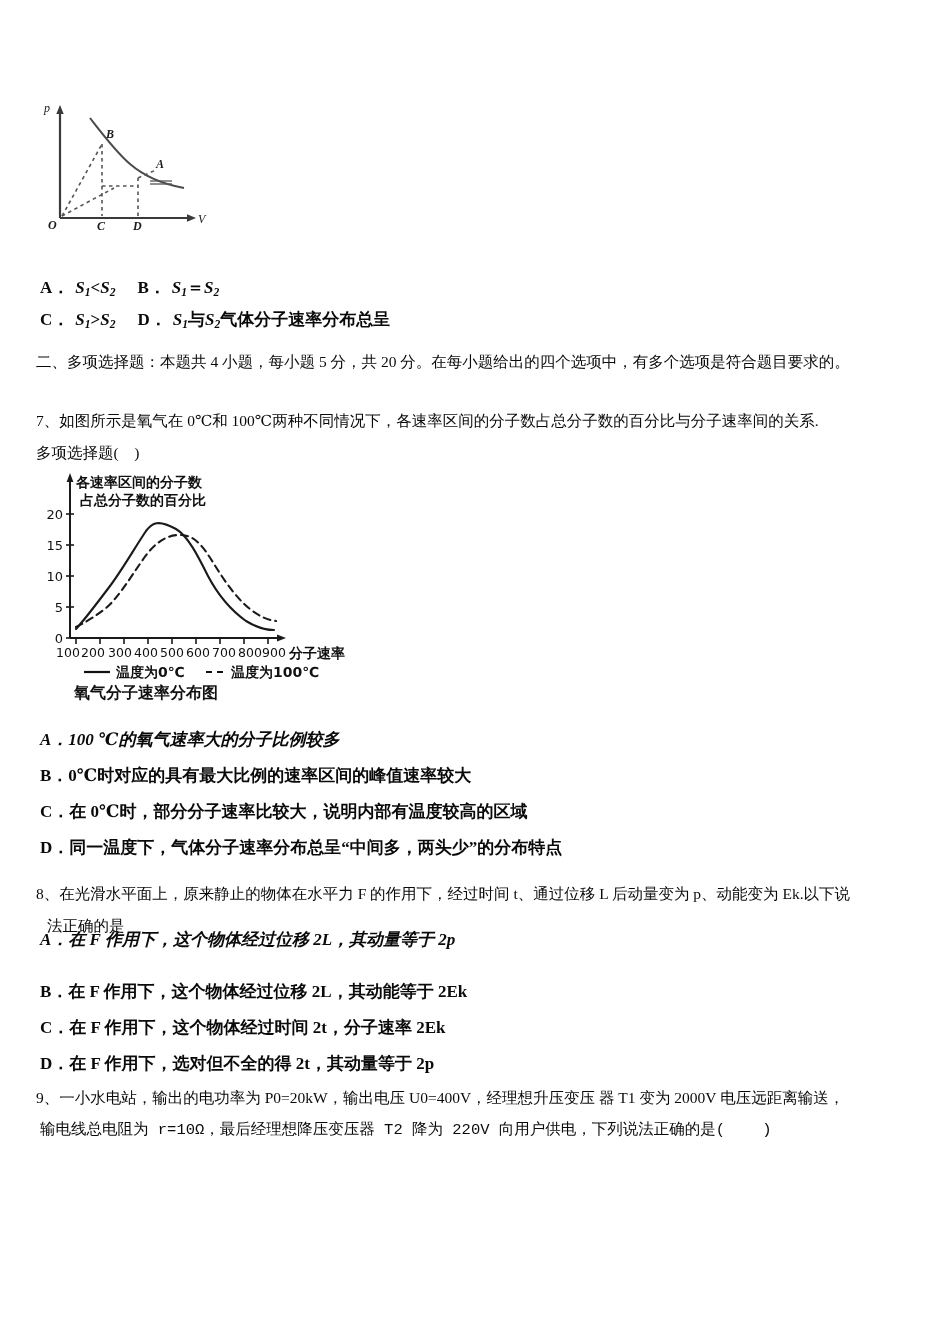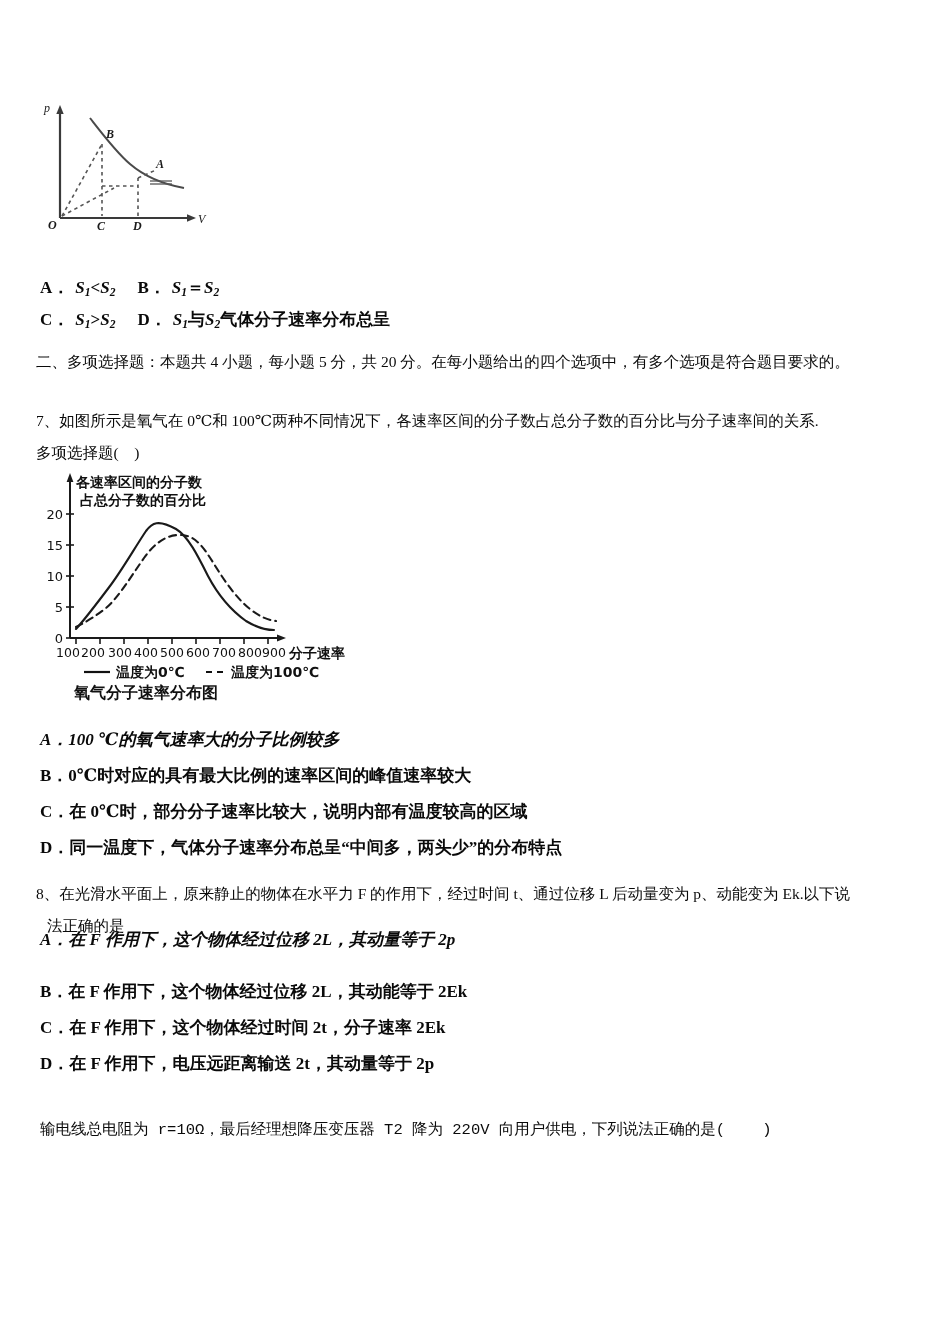--- a/index.html
+++ b/index.html
@@ -207,18 +207,19 @@
   <div class="opt" style="left:40px; top:930px;font-style:italic;">
     <span class="lbl">A．</span><span>在 F 作用下，这个物体经过位移 2L，其动量等于 2p</span>
   </div>
   <div class="opt" style="left:40px; top:982px;">
     <span class="lbl">B．</span><span>在 F 作用下，这个物体经过位移 2L，其动能等于 2Ek</span>
   </div>
   <div class="opt" style="left:40px; top:1018px;">
     <span class="lbl">C．</span><span>在 F 作用下，这个物体经过时间 2t，分子速率 2Ek</span>
   </div>
   <div class="opt" style="left:40px; top:1054px;">
-    <span class="lbl">D．</span><span>在 F 作用下，电压远距离输送 2t，其动量等于 2p</span>
-  </div>
-
+    <span class="lbl">D．</span><span>在 F 作用下，选对但不全的得 2t，其动量等于 2p</span>
+  </div>
+
+  <div class="para" style="left:36px; top:1083px; width:905px;">9、一小水电站，输出的电功率为 P0=20kW，输出电压 U0=400V，经理想升压变压 器 T1 变为 2000V 电压远距离输送，</div>
   <div class="para" style="left:40px; top:1115px; width:905px;font-family:Liberation Mono, monospace;">输电线总电阻为 r=10Ω，最后经理想降压变压器 T2 降为 220V 向用户供电，下列说法正确的是(    )</div>
 
 </div>
 
 </body></html>

